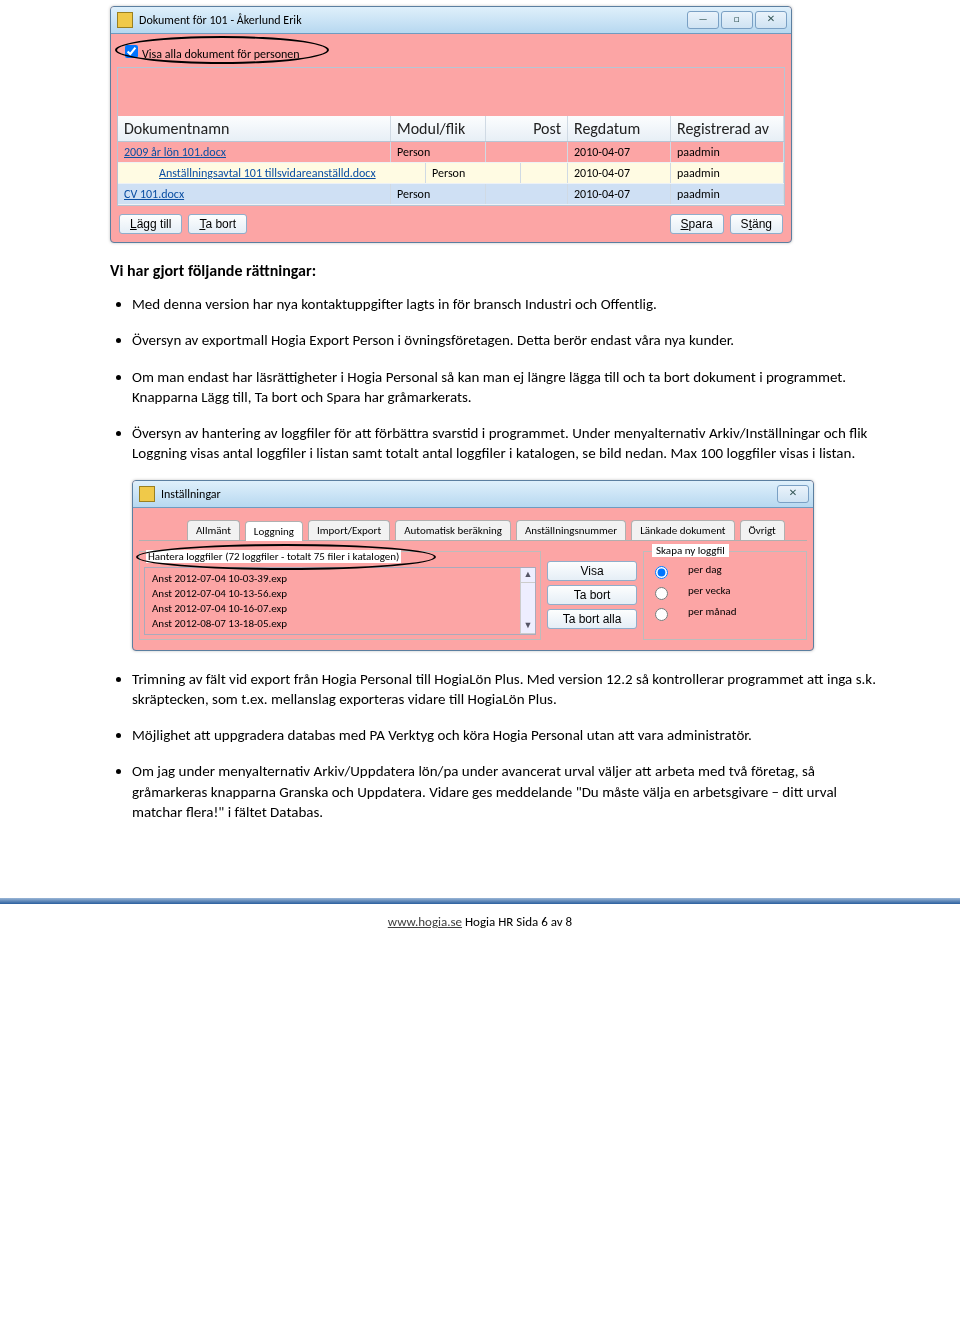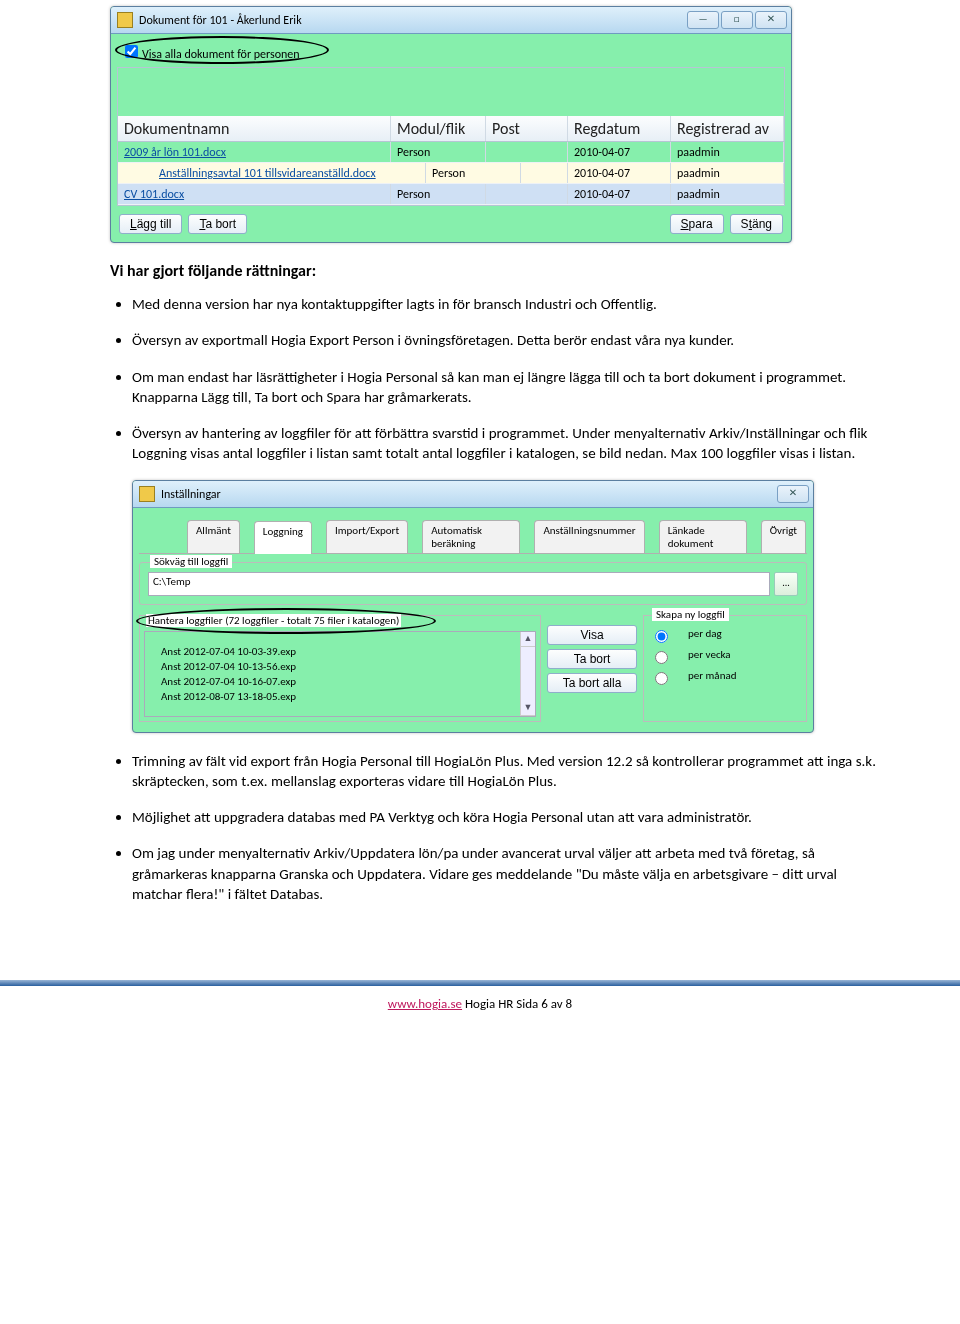--- a/index.html
+++ b/index.html
@@ -12,21 +12,21 @@
     color: #000;
   }
   .page {
     padding: 0 80px 20px 110px;
   }
   
   .win {
     border: 1px solid #5b7fa0;
     border-radius: 4px;
     overflow: hidden;
-    background: #86efac;
+    background: #fca5a5;
     margin: 6px 0 10px 0;
     box-shadow: 0 0 3px rgba(0,0,0,0.25);
   }
   .titlebar {
     display: flex;
     align-items: center;
     height: 26px;
     padding: 0 4px 0 6px;
     background: linear-gradient(#dff0fb, #b7d8f0);
     border-bottom: 1px solid #6f9bc0;
@@ -75,21 +75,21 @@
   .th, .td {
     padding: 3px 6px;
     border-right: 1px solid #d0dae4;
     white-space: nowrap;
     overflow: hidden;
     text-overflow: ellipsis;
   }
   .th { color:#222; }
   .col-doc { width: 260px; }
   .col-mod { width: 82px; }
-  .col-post { width: 100px; flex:1; }
+  .col-post { width: 100px; flex:1;text-align:right; }
   .col-reg { width: 90px; }
   .col-by { width: 100px; }
   .trow { display:flex; font-size:12px; border-bottom:1px solid #eef2f6; }
   .trow .td.col-doc { color:#0b4fa3; text-decoration: underline; }
   .trow.evenyellow { background:#fffbe3;padding-left:35px; }
   .trow.sel { background:#cfe0f4; }
   .btnrow { display:flex; gap:6px; padding:8px 2px 2px 2px; }
   .btnrow .spacer { flex:1; }
   .uibtn {
     font-size:12px;
@@ -100,47 +100,47 @@
     cursor: pointer;
   }
   .u { text-decoration: underline; }
   
   h3 { font-size:16px; font-weight:bold; margin: 18px 0 14px 0; }
   ul.bullets { margin: 0; padding-left: 22px; }
   ul.bullets > li { margin-bottom: 16px; line-height: 1.35; }
   
   .win2 { width: 680px; }
   .win2 .body2 { padding: 6px 6px 10px 6px; font-size:12px; position:relative; }
-  .tabs { display:flex; gap:13px; border-bottom:1px solid #b0b0b0; position:relative; padding-top:6px;padding-left:48px;}
+  .tabs { display:flex; gap:4px; border-bottom:1px solid #b0b0b0; position:relative; padding-top:6px;padding-left:48px;}
   .tab { padding:3px 8px; border:1px solid #b0b0b0; border-bottom:none; border-top-left-radius:4px; border-top-right-radius:4px; margin-right:1px; background:#f2f2f2; font-size:11px; position:relative;}
   .tab.active { background:#fff; top:1px; }
   .fieldset { border:1px solid #bcbcbc; border-radius:3px; margin:8px 0 0 0; padding:6px 8px 8px 8px; }
   .legend { position:relative; top:-14px; left:2px; background:#fff; padding:0 4px; font-size:11px; width:fit-content; }
   .fieldset .inner { margin-top:-10px; }
   .pathrow { display:flex; align-items:center; gap:4px; }
   .pathrow .pathbox { flex:1; border:1px solid #aab; background:#fff; height:18px; font-size:11px; padding:2px 4px; }
   .browsebtn { width:22px; height:22px; border:1px solid #9cb; border-radius:2px; background:linear-gradient(#f8fff8,#dcefdc); font-size:10px; text-align:center; line-height:20px; cursor:pointer;}
   .lowerpanel { display:flex; gap:6px; margin-top:10px;}
   .listarea { flex:1; border:1px solid #bcbcbc; }
   .listarea .listlegend { font-size:11px; padding:0 2px; margin: -8px 16px 2px 6px; background:#fff; width:fit-content; position:relative; }
   .listbox { display:flex; border:1px solid #aab; margin:4px; }
-  .listul { flex:1; list-style:none; margin:12px; padding:0; font-size:11px; }
+  .listul { flex:1; list-style:none; margin:3px; padding:0; font-size:11px; }
   .listul li { padding:1px 4px; }
   .scroll { width:14px; border-left:1px solid #ccc; background:#eef; display:flex; flex-direction:column; }
   .scroll .a { height:14px; border-bottom:1px solid #ccc; text-align:center; font-size:9px; color:#556; }
   .scroll .t { flex:1; }
   .midbtns { display:flex; flex-direction:column; gap:4px; padding-top:10px; width:90px; }
   .midbtns .uibtn { width:100%; text-align:center; }
   .radiocol { width:150px; border:1px solid #bcbcbc; padding:6px; position:relative;}
   .radiocol .rlegend { position:absolute; top:-8px; left:8px; background:#fff; padding:0 4px; font-size:11px;}
   .radiocol label { display:flex; gap:17px; font-size:11px; margin:5px 0;}
   
   .footer-sep { height:6px; background:linear-gradient(#9ab6d6,#2a5f9e); margin-top:40px; }
   .footer-text { text-align:center; font-size:13px; padding:10px 0 20px 0; }
-  .footer-text a { color:#be185d; text-decoration:underline; }
+  .footer-text a { color:#404040; text-decoration:underline; }
 </style>
 </head>
 <body>
 
 <div class="page">
 
   <div class="win win1">
     <div class="titlebar">
       <div class="appicon"></div>
       <div class="title-text">Dokument för 101 - Åkerlund Erik</div>
@@ -217,27 +217,20 @@
       <div class="tabs">
         <div class="tab">Allmänt</div>
         <div class="tab active" style="position:relative;">Loggning</div>
         <div class="tab">Import/Export</div>
         <div class="tab">Automatisk beräkning</div>
         <div class="tab">Anställningsnummer</div>
         <div class="tab">Länkade dokument</div>
         <div class="tab">Övrigt</div>
       </div>
 
-      <div class="fieldset">
-        <div class="legend">Sökväg till loggfil</div>
-        <div class="inner pathrow">
-          <div class="pathbox">C:\Temp</div>
-          <div class="browsebtn">...</div>
-        </div>
-      </div>
 
       <div class="lowerpanel">
         <div class="listarea" style="position:relative; padding-top:6px;">
           <div class="listlegend">Hantera loggfiler (72 loggfiler - totalt 75 filer i katalogen)</div>
           <span class="oval2" style="position:absolute; left:-4px; top:-8px; width:296px; height:22px; border:2px solid #000; border-radius:50%;"></span>
           <div class="listbox">
             <ul class="listul">
               <li>Anst 2012-07-04 10-03-39.exp</li>
               <li>Anst 2012-07-04 10-13-56.exp</li>
               <li>Anst 2012-07-04 10-16-07.exp</li>

